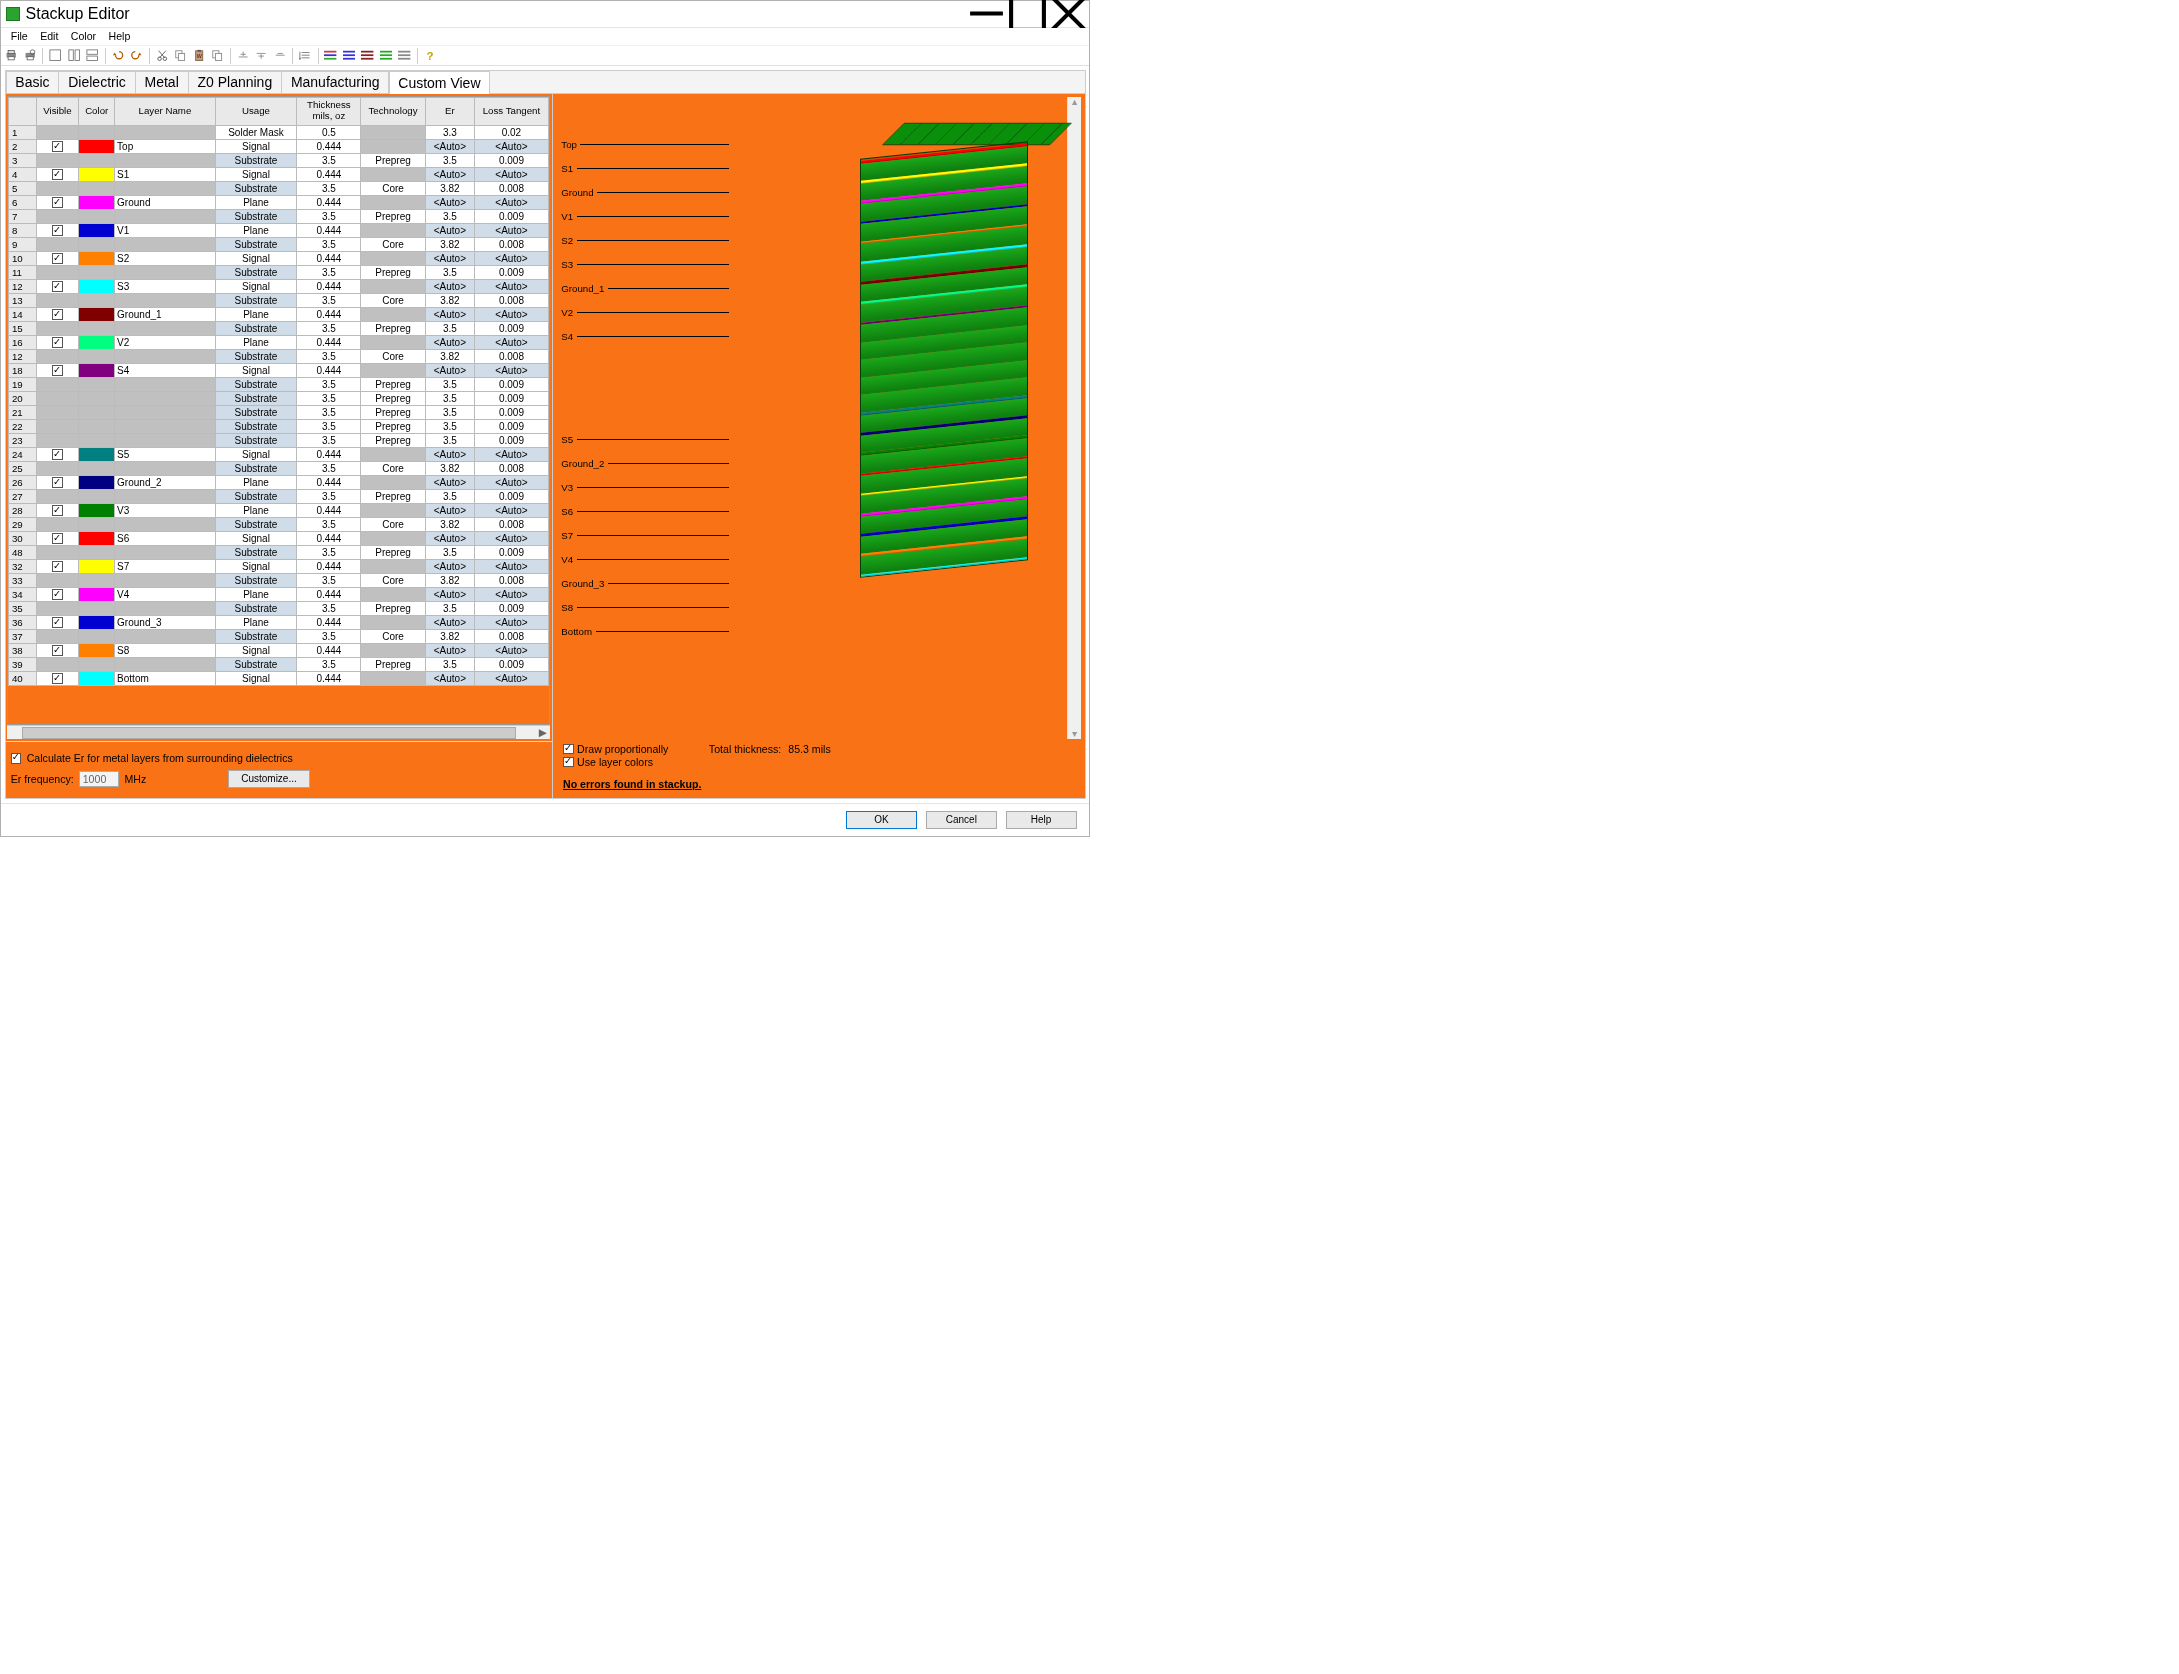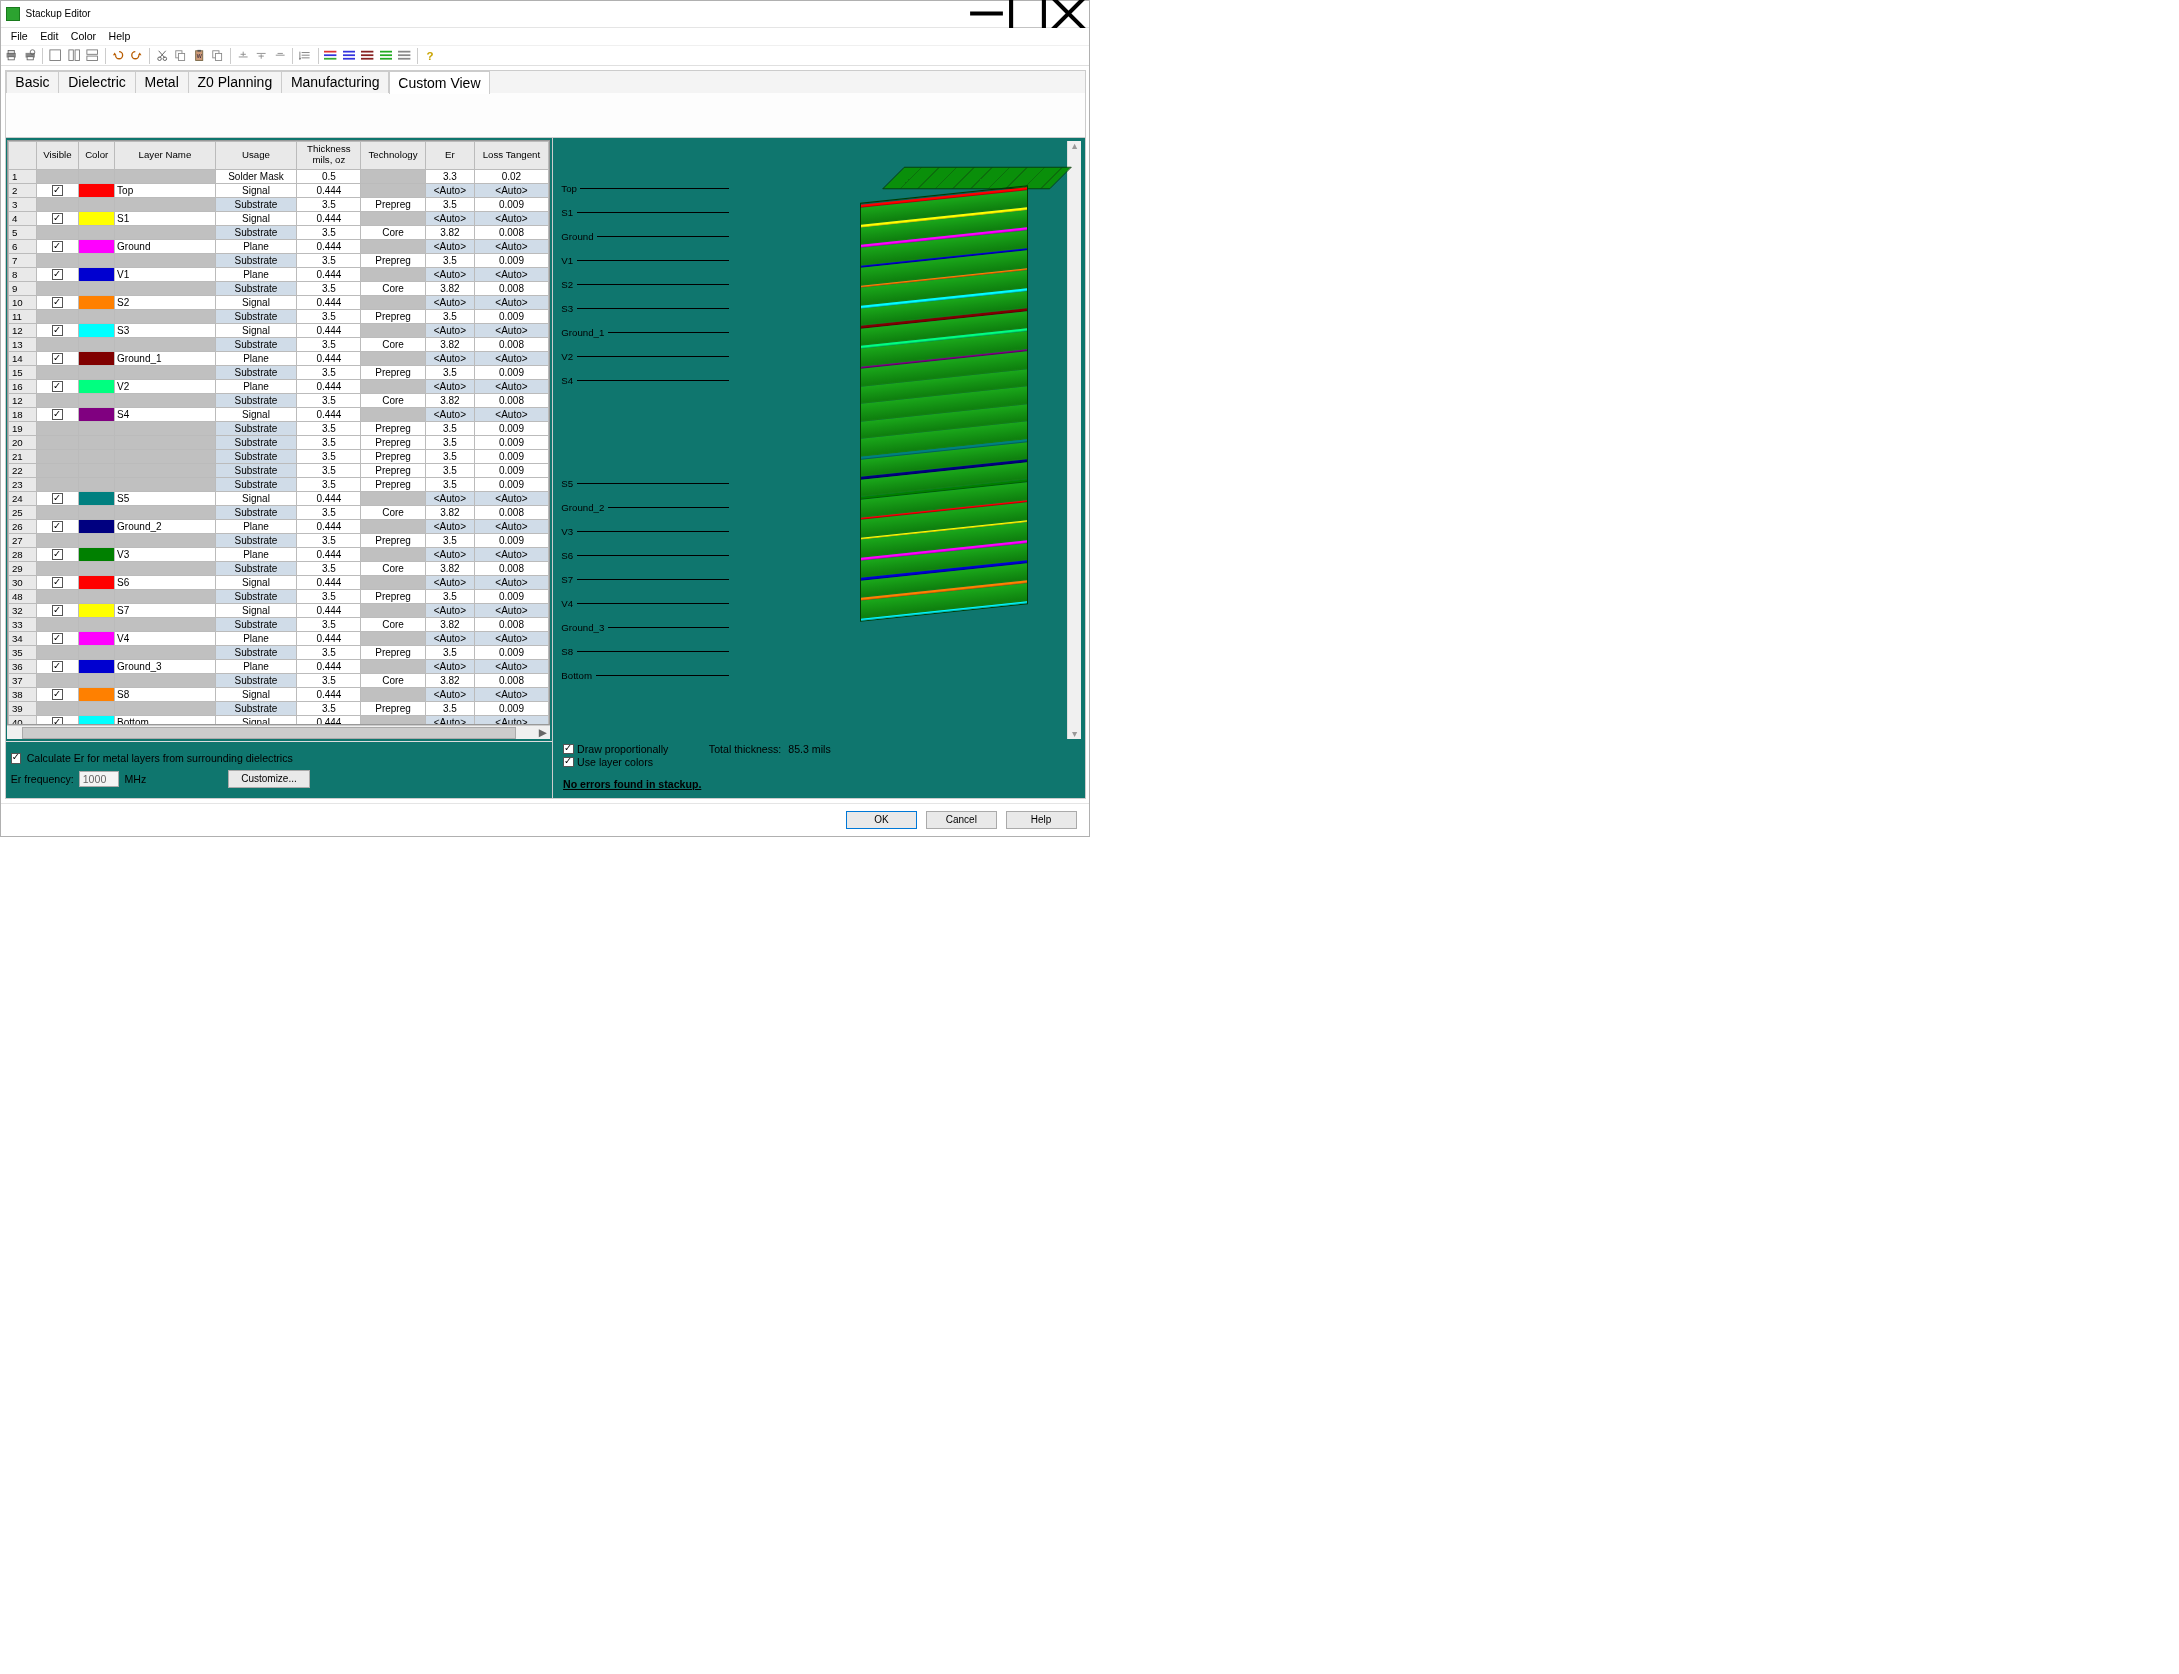--- a/index.html
+++ b/index.html
@@ -25,21 +25,21 @@
     height: 26.5px;
     background: #fff;
     border-bottom: 0.9px solid #e5e5e5;
   }
   .titlebar .icon {
     width: 14px; height: 14px;
     margin: 0 5.3px;
     background: #2ca330;
     border: 0.9px solid #197a1c;
   }
-  .titlebar .title { flex: 1; font-size: 10px; }
+  .titlebar .title { flex: 1; font-size: 16px; }
   .winbtns { display: flex; }
   .winbtn {
     width: 41px; height: 26.5px;
     display: flex; align-items: center; justify-content: center;
     font-size: 11.5px;
   }
   .menubar {
     display: flex;
     height: 17.6px;
     align-items: center;
@@ -84,24 +84,23 @@
     border: 0.9px solid #ccc;
     border-bottom: none;
     background: #f4f4f4;
     margin-right: -0.9px;
     font-size: 14px;
   }
   .tab.active { background: #fff; position: relative; top: 0.9px; }
   .tabbody {
     flex: 1;
     border-top: 0.9px solid #ccc;
-    background: #0f766e;
+    background: #f97316;
     display: flex;
     min-height: 0;
-    margin-top: 44px;
   }
   .leftpane {
     width: 547px;
     display: flex;
     flex-direction: column;
     border-right: 0.9px solid #ccc;
     min-height: 0;
   }
   .gridwrap {
     flex: 1;

